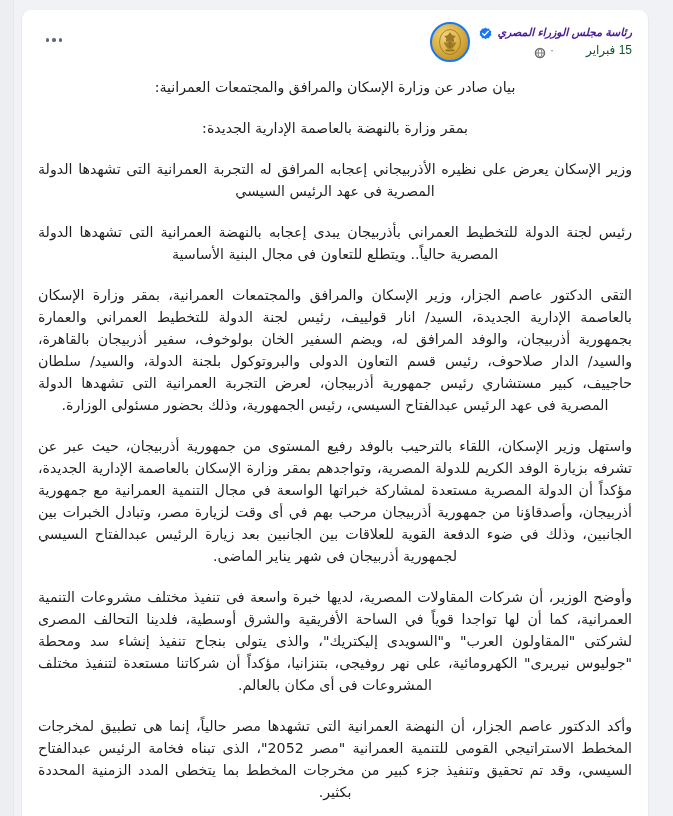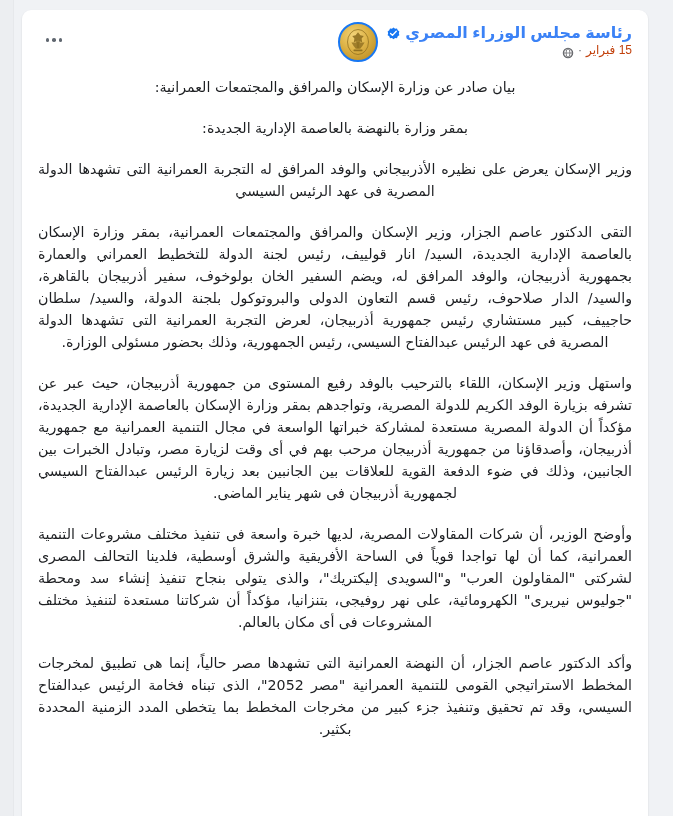--- a/index.html
+++ b/index.html
@@ -89,47 +89,49 @@
     align-items: flex-start;
     padding-top: 1px;
   }
   .name-line {
     display: flex;
     flex-direction: row;
     align-items: center;
     gap: 5px;
   }
   .page-name {
-    font-size: 16px;
+    font-size: 11px;
     font-weight: bold;
-    color: #3b82f6;
+    color: #4c1d95;
     line-height: 19px;
     letter-spacing: 0;
     white-space: nowrap;
     direction: rtl;
+    font-style: italic;
   }
   .verified-badge {
     width: 13px;
     height: 13px;
     flex: 0 0 auto;
     display: block;
   }
   .meta-line {
     display: flex;
     flex-direction: row;
     align-items: center;
     gap: 4px;
     margin-top: 1px;
     direction: rtl;
   }
   .post-date {
     font-size: 12px;
-    color: #c2410c;
+    color: #14532d;
     line-height: 15px;
     white-space: nowrap;
+    margin-left: 28px;
   }
   .meta-dot {
     font-size: 12px;
     color: #65676b;
     line-height: 15px;
   }
   .globe-icon { width: 12px; height: 12px; display: block; }
 
   .more-btn {
     width: 32px;
@@ -232,23 +234,24 @@
       </button>
 
     </div>
 
     <div class="post-body">
 
       <p>بيان صادر عن وزارة الإسكان والمرافق والمجتمعات العمرانية:</p>
 
       <p>بمقر وزارة بالنهضة بالعاصمة الإدارية الجديدة:</p>
 
-      <p class="justified">وزير الإسكان يعرض على نظيره الأذربيجاني والوفد المرافق له التجربة العمرانية التى تشهدها الدولة المصرية فى عهد الرئيس السيسي</p>
-
-
+      <p class="justified">وزير الإسكان يعرض على نظيره الأذربيجاني إعجابه المرافق له التجربة العمرانية التى تشهدها الدولة المصرية فى عهد الرئيس السيسي</p>
+
+
+      <p class="justified">رئيس لجنة الدولة للتخطيط العمراني بأذربيجان يبدى إعجابه بالنهضة العمرانية التى تشهدها الدولة المصرية حالياً.. ويتطلع للتعاون فى مجال البنية الأساسية</p>
 
       <p class="justified">التقى الدكتور عاصم الجزار، وزير الإسكان والمرافق والمجتمعات العمرانية، بمقر وزارة الإسكان بالعاصمة الإدارية الجديدة، السيد/ انار قولييف، رئيس لجنة الدولة للتخطيط العمراني والعمارة بجمهورية أذربيجان، والوفد المرافق له، ويضم السفير الخان بولوخوف، سفير أذربيجان بالقاهرة، والسيد/ الدار صلاحوف، رئيس قسم التعاون الدولى والبروتوكول بلجنة الدولة، والسيد/ سلطان حاجييف، كبير مستشاري رئيس جمهورية أذربيجان، لعرض التجربة العمرانية التى تشهدها الدولة المصرية فى عهد الرئيس عبدالفتاح السيسي، رئيس الجمهورية، وذلك بحضور مسئولى الوزارة.</p>
 
       <p class="justified">واستهل وزير الإسكان، اللقاء بالترحيب بالوفد رفيع المستوى من جمهورية أذربيجان، حيث عبر عن تشرفه بزيارة الوفد الكريم للدولة المصرية، وتواجدهم بمقر وزارة الإسكان بالعاصمة الإدارية الجديدة، مؤكداً أن الدولة المصرية مستعدة لمشاركة خبراتها الواسعة في مجال التنمية العمرانية مع جمهورية أذربيجان، وأصدقاؤنا من جمهورية أذربيجان مرحب بهم في أى وقت لزيارة مصر، وتبادل الخبرات بين الجانبين، وذلك في ضوء الدفعة القوية للعلاقات بين الجانبين بعد زيارة الرئيس عبدالفتاح السيسي لجمهورية أذربيجان فى شهر يناير الماضى.</p>
 
       <p class="justified">وأوضح الوزير، أن شركات المقاولات المصرية، لديها خبرة واسعة فى تنفيذ مختلف مشروعات التنمية العمرانية، كما أن لها تواجدا قوياً في الساحة الأفريقية والشرق أوسطية، فلدينا التحالف المصرى لشركتى "المقاولون العرب" و"السويدى إليكتريك"، والذى يتولى بنجاح تنفيذ إنشاء سد ومحطة "جوليوس نيريرى" الكهرومائية، على نهر روفيجى، بتنزانيا، مؤكداً أن شركاتنا مستعدة لتنفيذ مختلف المشروعات فى أى مكان بالعالم.</p>
 
       <p class="justified">وأكد الدكتور عاصم الجزار، أن النهضة العمرانية التى تشهدها مصر حالياً، إنما هى تطبيق لمخرجات المخطط الاستراتيجي القومى للتنمية العمرانية "مصر 2052"، الذى تبناه فخامة الرئيس عبدالفتاح السيسي، وقد تم تحقيق وتنفيذ جزء كبير من مخرجات المخطط بما يتخطى المدد الزمنية المحددة بكثير.</p>
 
     </div>

